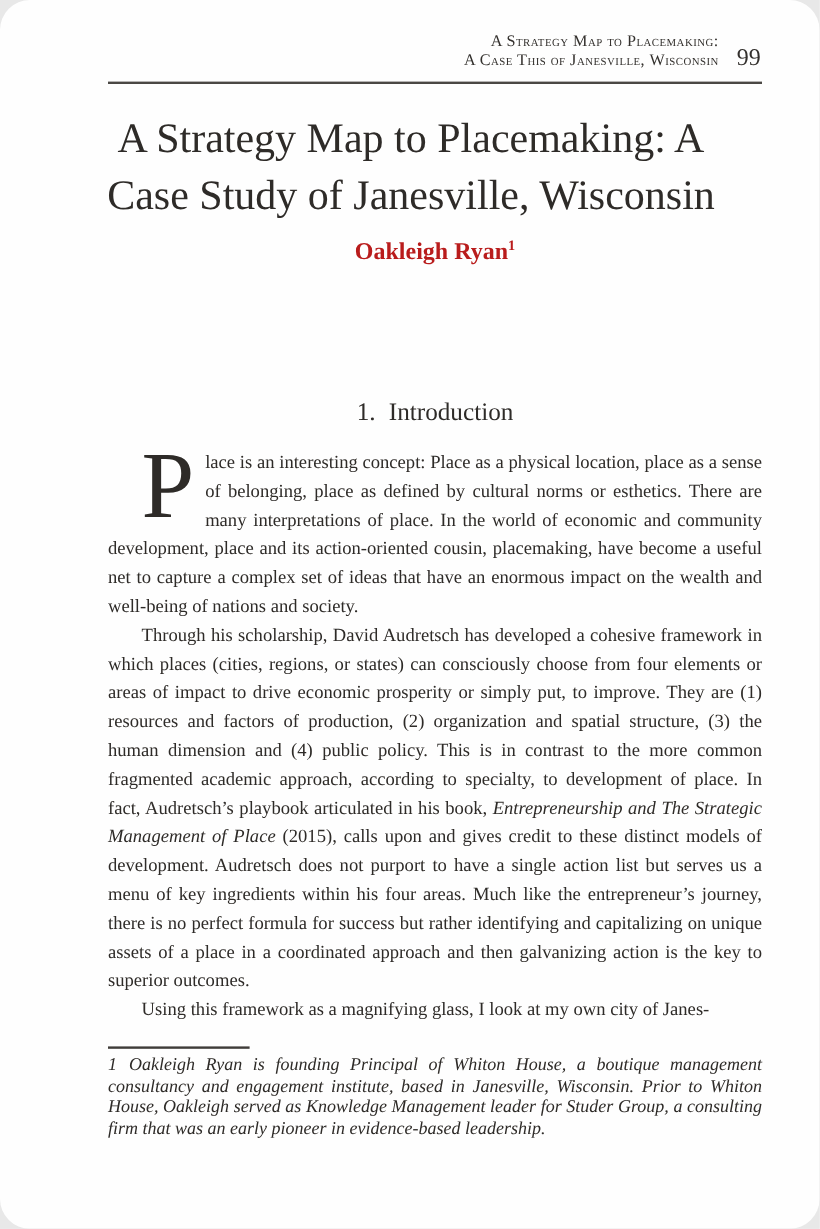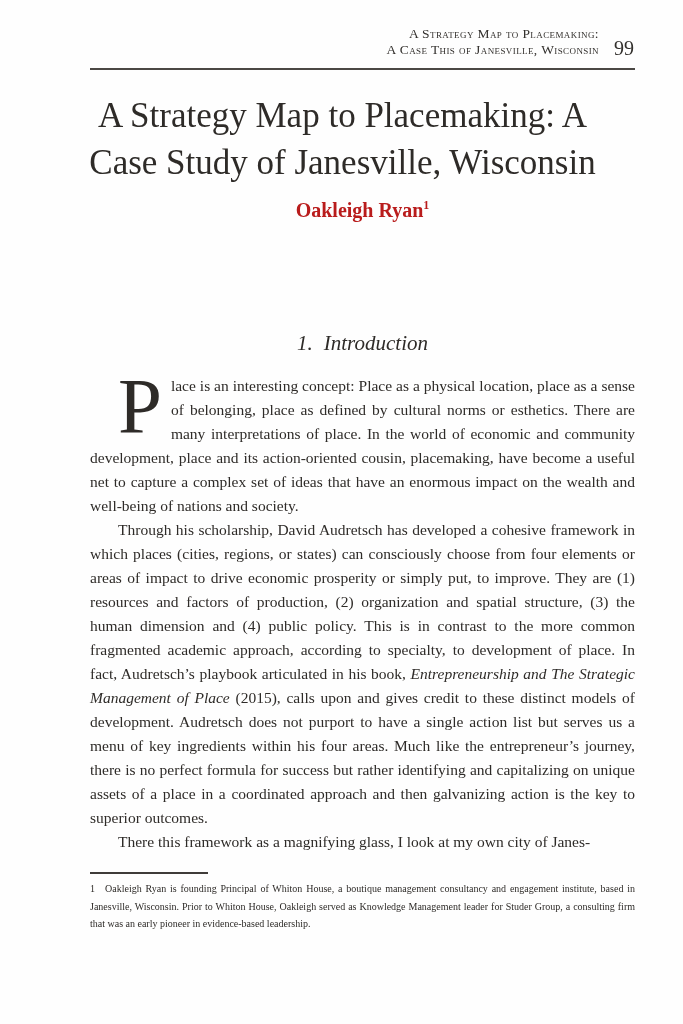--- a/index.html
+++ b/index.html
@@ -7,20 +7,21 @@
   body { font-family: "Liberation Serif", "DejaVu Serif", serif; }
 
   .page {
     position: relative;
     width: 683px;
     height: 1024px;
     background: #fefefe;
     color: #2e2b28;
     overflow: hidden;
     margin: 0 auto;
+    border-radius: 25px;
   }
 
   
   .running-head {
     position: absolute;
     top: 26px;
     right: 49px;
     display: flex;
     align-items: flex-end;
   }
@@ -79,21 +80,20 @@
     line-height: 0;
   }
 
   
   .section-heading {
     position: absolute;
     left: 90px;
     top: 331px;
     width: 545px;
     text-align: center;
-    font-style: italic;
     font-size: 21px;
     color: #2e2b28;
   }
   .section-heading .sec-num { margin-right: 11px; }
 
   
   .body-text {
     position: absolute;
     left: 90px;
     top: 374px;
@@ -121,24 +121,25 @@
     top: 872px;
     width: 118px;
     height: 2px;
     background: #3f3c39;
   }
   .footnote {
     position: absolute;
     left: 90px;
     top: 880px;
     width: 545px;
-    font-size: 10px;
+    font-size: 15px;
     line-height: 17.6px;
     text-align: justify;
     color: #2e2b28;
+    font-style: italic;
   }
   .footnote .fn-marker { padding-right: 10px; }
 
   em { font-style: italic; }
 </style>
 </head>
 <body>
 
 <div class="page">
 
@@ -161,21 +162,21 @@
     <span>Oakleigh Ryan</span><sup>1</sup>
   </div>
 
   <div class="section-heading">
     <span class="sec-num">1.</span><span>Introduction</span>
   </div>
 
   <div class="body-text" id="body-paragraphs">
       <p><span class="dropcap">P</span><span>lace is an interesting concept: Place as a physical location, place as a sense of belonging, place as defined by cultural norms or esthetics. There are many interpretations of place. In the world of economic and community development, place and its action-oriented cousin, placemaking, have become a useful net to capture a complex set of ideas that have an enormous impact on the wealth and well-being of nations and society.</span></p>
       <p class="indent"><span>Through his scholarship, David Audretsch has developed a cohesive framework in which places (cities, regions, or states) can consciously choose from four elements or areas of impact to drive economic prosperity or simply put, to improve. They are (1) resources and factors of production, (2) organization and spatial structure, (3) the human dimension and (4) public policy. This is in contrast to the more common fragmented academic approach, according to specialty, to development of place. In fact, Audretsch’s playbook articulated in his book, </span><em>Entrepreneurship and The Strategic Management of Place</em><span> (2015), calls upon and gives credit to these distinct models of development. Audretsch does not purport to have a single action list but serves us a menu of key ingredients within his four areas. Much like the entrepreneur’s journey, there is no perfect formula for success but rather identifying and capitalizing on unique assets of a place in a coordinated approach and then galvanizing action is the key to superior outcomes.</span></p>
-      <p class="indent"><span>There this framework as a magnifying glass, I look at my own city of Janes-</span></p>
+      <p class="indent"><span>Using this framework as a magnifying glass, I look at my own city of Janes-</span></p>
     </div>
 
   <div class="footnote-rule"></div>
 
   <div class="footnote">
     <span class="fn-marker">1</span><span>Oakleigh Ryan is founding Principal of Whiton House, a boutique management consultancy and engagement institute, based in Janesville, Wisconsin. Prior to Whiton House, Oakleigh served as Knowledge Management leader for Studer Group, a consulting firm that was an early pioneer in evidence-based leadership.</span>
   </div>
 
 </div>
 

